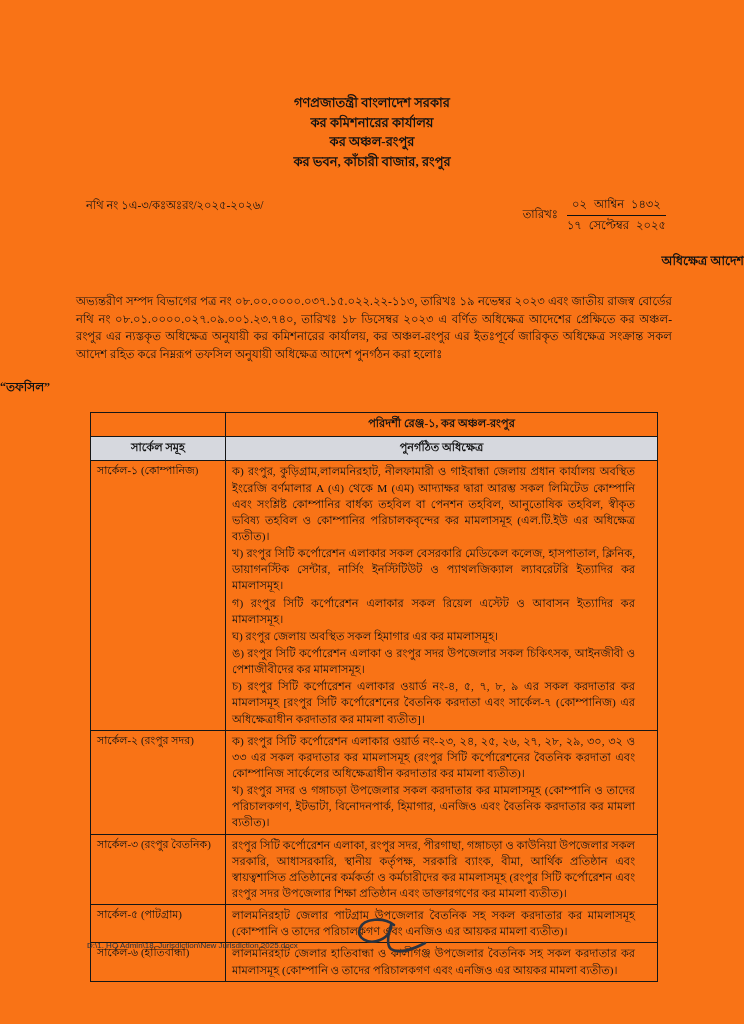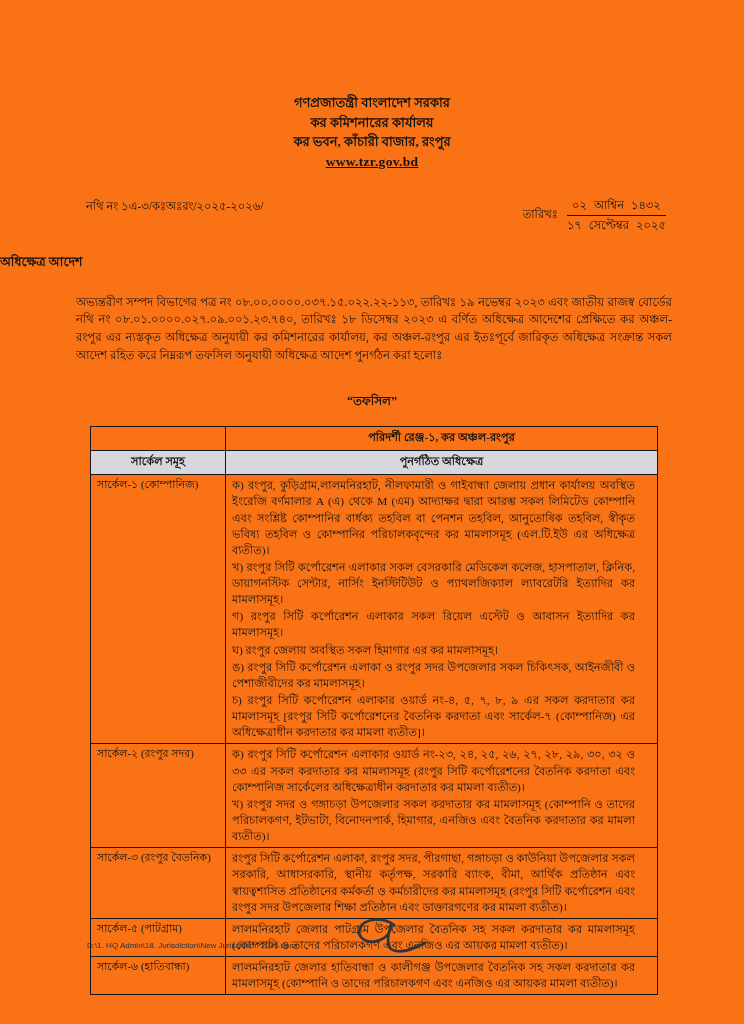--- a/index.html
+++ b/index.html
@@ -33,34 +33,34 @@
     margin:26px 78px 0 86px;
     font-size:11.5px;
   }
   .date-block { display:flex; gap:9px; align-items:center; }
   .date-stack { text-align:center; line-height:1.35;font-family:Liberation Mono, monospace; }
   .date-top { display:block; border-bottom:1.2px solid #121212; padding:0 5px 2px; }
   .date-bottom { display:block; padding-top:2px; }
   
   .order-title {
     margin-top:19px;
-    text-align:left;
+    text-align:right;
     font-weight:bold;
     font-size:12.5px;
   }
   
   .intro {
     margin:21px 72px 0 76px;
     font-size:11.6px;
     line-height:1.52;
     text-align:justify;
   }
   .schedule-label {
-    margin-top:28px;
-    text-align:center;
+    margin-top:15px;
+    text-align:left;
     font-weight:bold;
     font-size:12px;
   }
   
   table.jur {
     margin:14px 0 0 90px;
     width:568px;
     border-collapse:collapse;
     font-size:11.3px;
   }
@@ -101,22 +101,22 @@
   }
 </style>
 </head>
 <body>
 
 <div class="page">
 
   <div class="doc-header">
     <div>গণপ্রজাতন্ত্রী বাংলাদেশ সরকার</div>
     <div>কর কমিশনারের কার্যালয়</div>
+    <div>কর অঞ্চল-রংপুর</div>
     <div>কর ভবন, কাঁচারী বাজার, রংপুর</div>
-    <div class="site">www.tzr.gov.bd</div>
   </div>
 
   <div class="memo-row">
     <div>নথি নং ১এ-৩/কঃঅঃরং/২০২৫-২০২৬/</div>
     <div class="date-block">
       <span>তারিখঃ</span>
       <span class="date-stack">
         <span class="date-top">০২ আশ্বিন ১৪৩২</span>
         <span class="date-bottom">১৭ সেপ্টেম্বর ২০২৫</span>
       </span>

